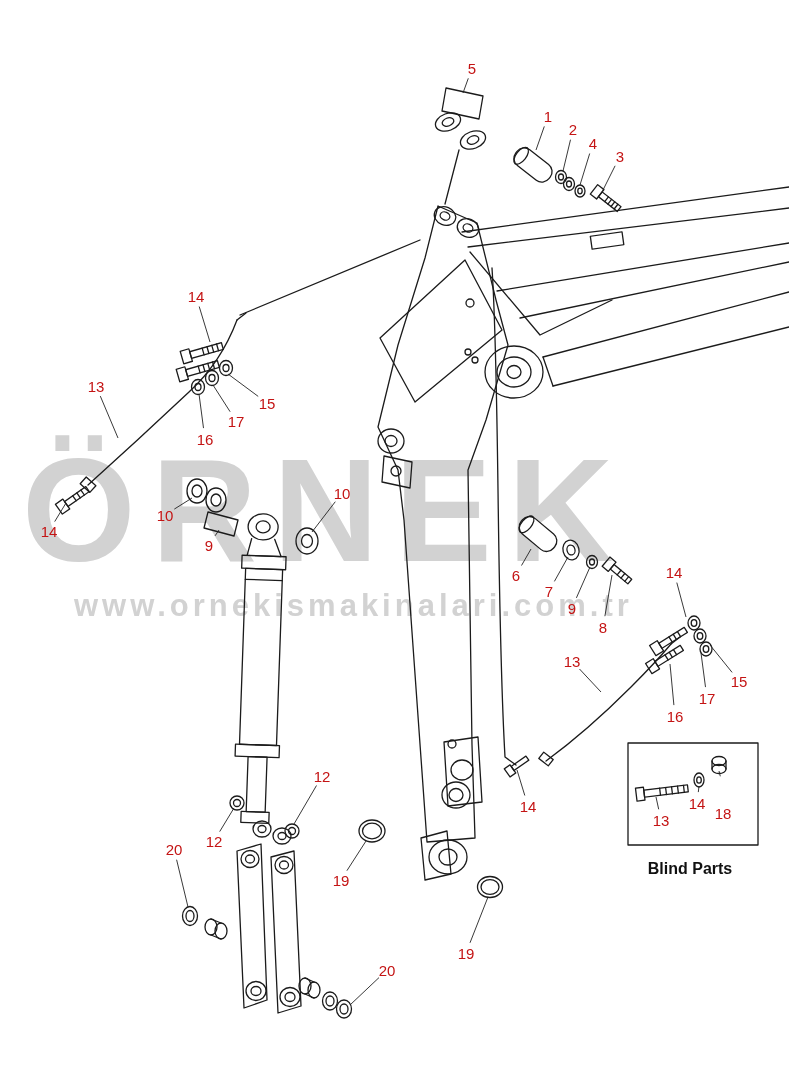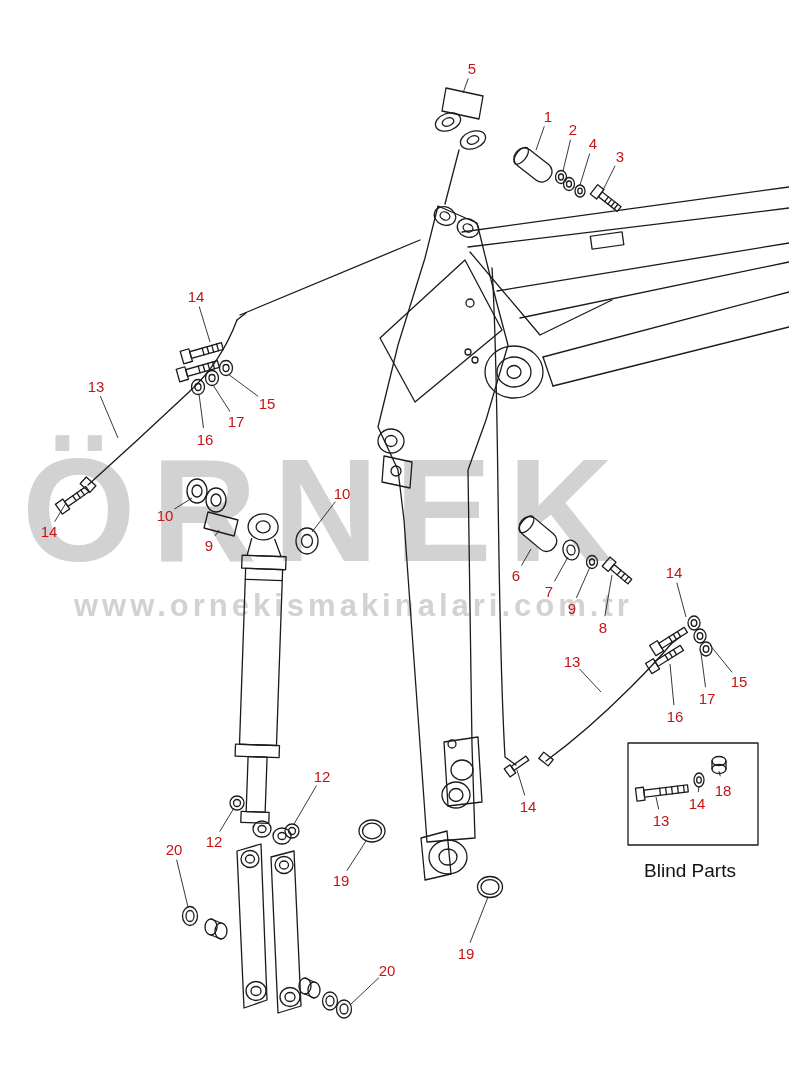--- a/index.html
+++ b/index.html
@@ -55,22 +55,22 @@
     font-size: 15px;
     font-weight: 500;
     font-family: "Liberation Sans", sans-serif;
     white-space: nowrap;
   }
   .blind-label {
     position: absolute;
     left: 690px;
     top: 860px;
     transform: translateX(-50%);
-    font-size: 19px;
-    font-weight: normal;
+    font-size: 16px;
+    font-weight: bold;
     color: #111111;
     z-index: 2;
     white-space: nowrap;
   }
 </style>
 </head>
 <body>
 
 <div class="page">
 
@@ -375,21 +375,21 @@
       <span class="callout" style="left: 342px; top: 493px;">10</span>
       <span class="callout" style="left: 516px; top: 575px;">6</span>
       <span class="callout" style="left: 549px; top: 591px;">7</span>
       <span class="callout" style="left: 572px; top: 608px;">9</span>
       <span class="callout" style="left: 603px; top: 627px;">8</span>
       <span class="callout" style="left: 674px; top: 572px;">14</span>
       <span class="callout" style="left: 572px; top: 661px;">13</span>
       <span class="callout" style="left: 739px; top: 681px;">15</span>
       <span class="callout" style="left: 707px; top: 698px;">17</span>
       <span class="callout" style="left: 675px; top: 716px;">16</span>
-      <span class="callout" style="left: 723px; top: 790px; text-align: center;">18</span>
+      <span class="callout" style="left: 723px; top: 813px; text-align: center;">18</span>
       <span class="callout" style="left: 697px; top: 803px;">14</span>
       <span class="callout" style="left: 661px; top: 820px;">13</span>
       <span class="callout" style="left: 528px; top: 806px;">14</span>
       <span class="callout" style="left: 322px; top: 776px;">12</span>
       <span class="callout" style="left: 214px; top: 841px;">12</span>
       <span class="callout" style="left: 341px; top: 880px;">19</span>
       <span class="callout" style="left: 174px; top: 849px;">20</span>
       <span class="callout" style="left: 466px; top: 953px;">19</span>
       <span class="callout" style="left: 387px; top: 970px;">20</span>
     </div>

